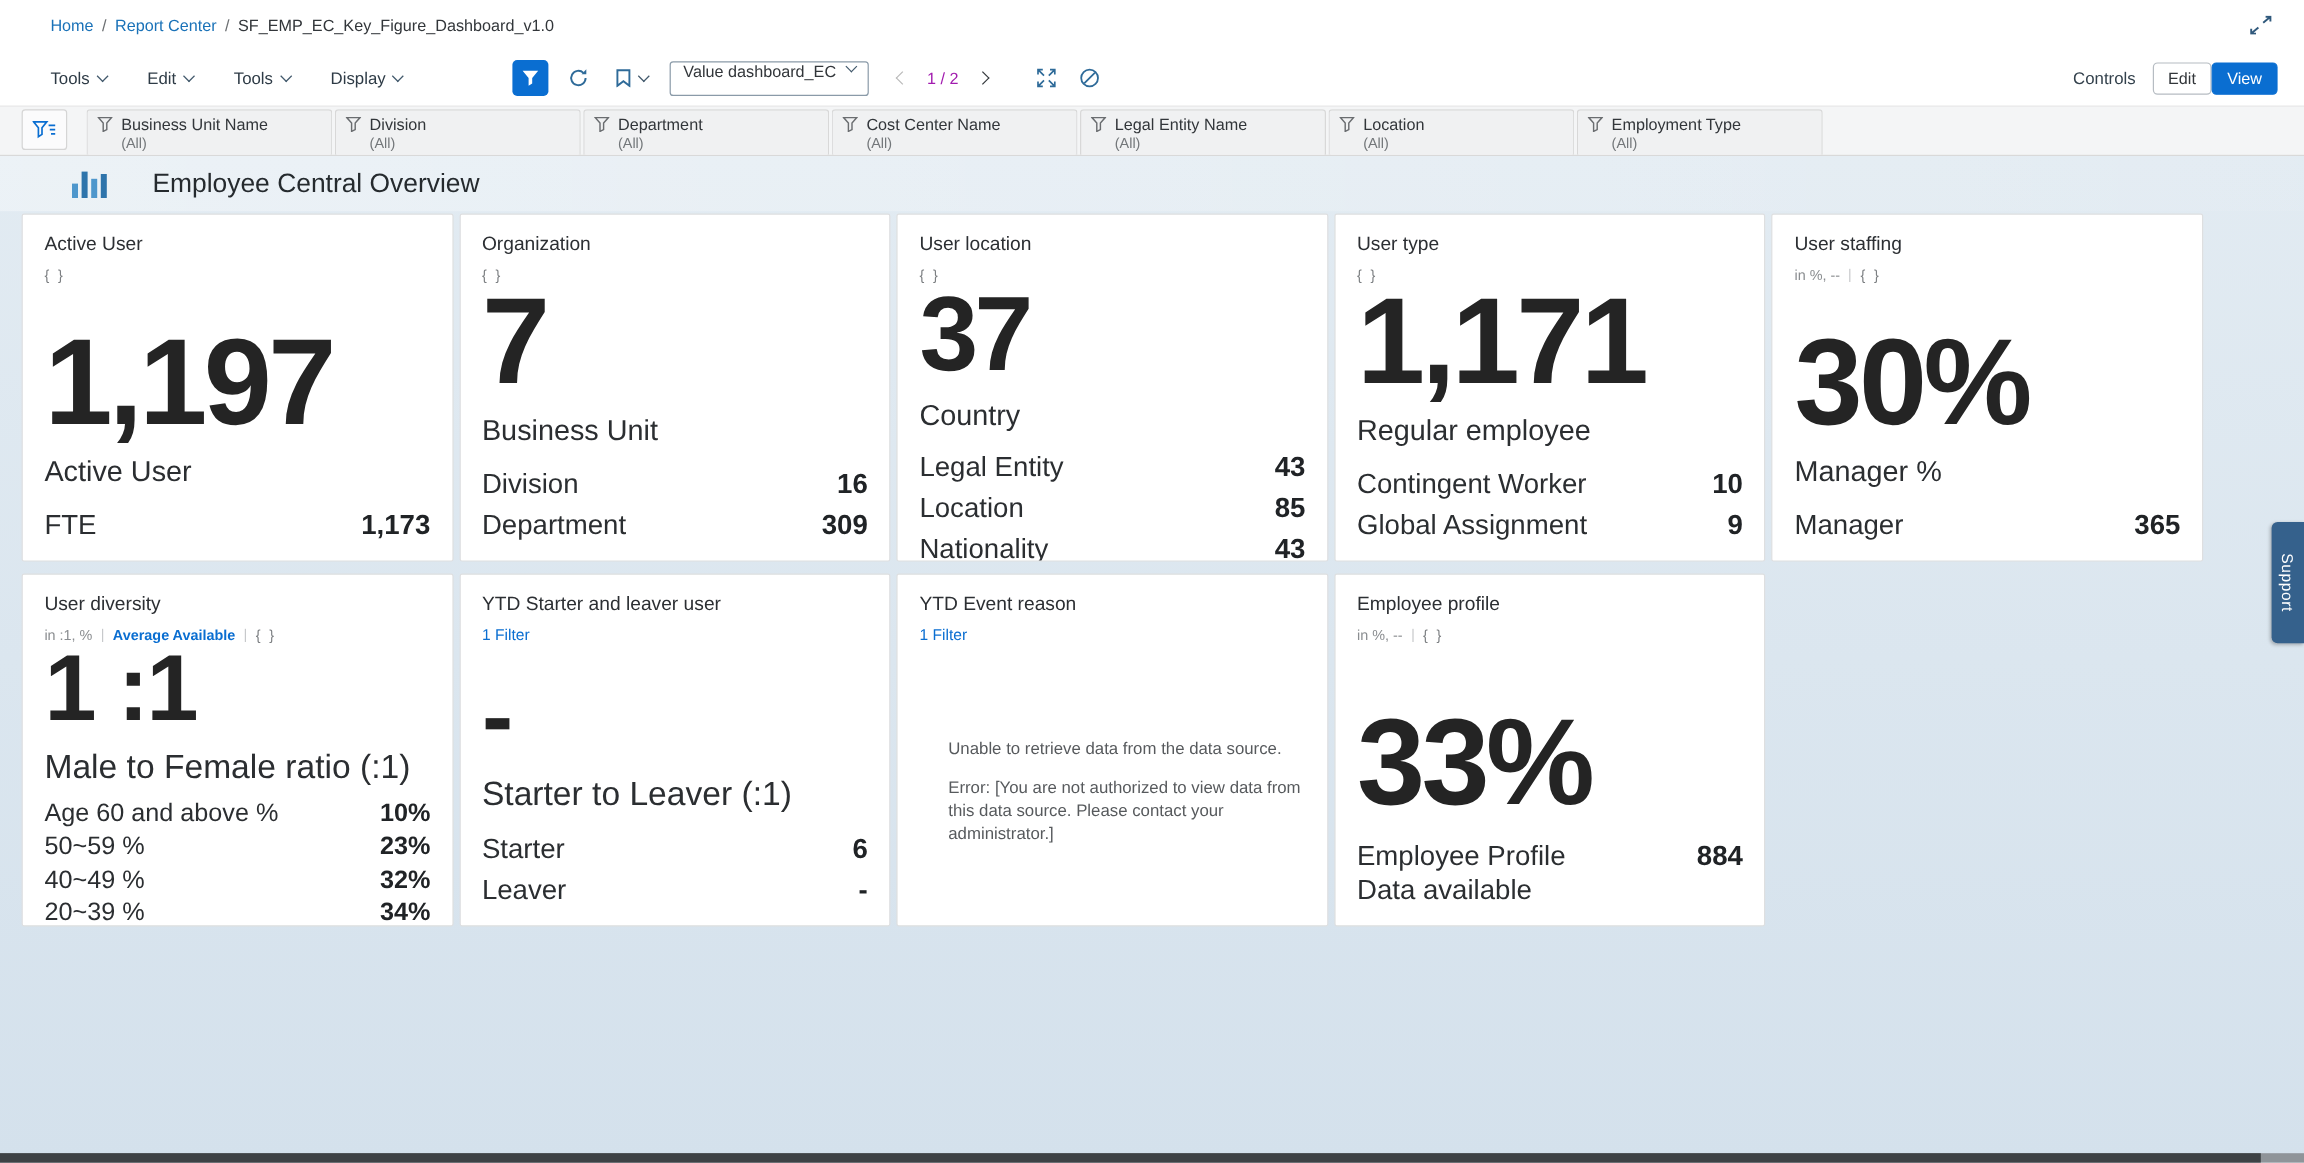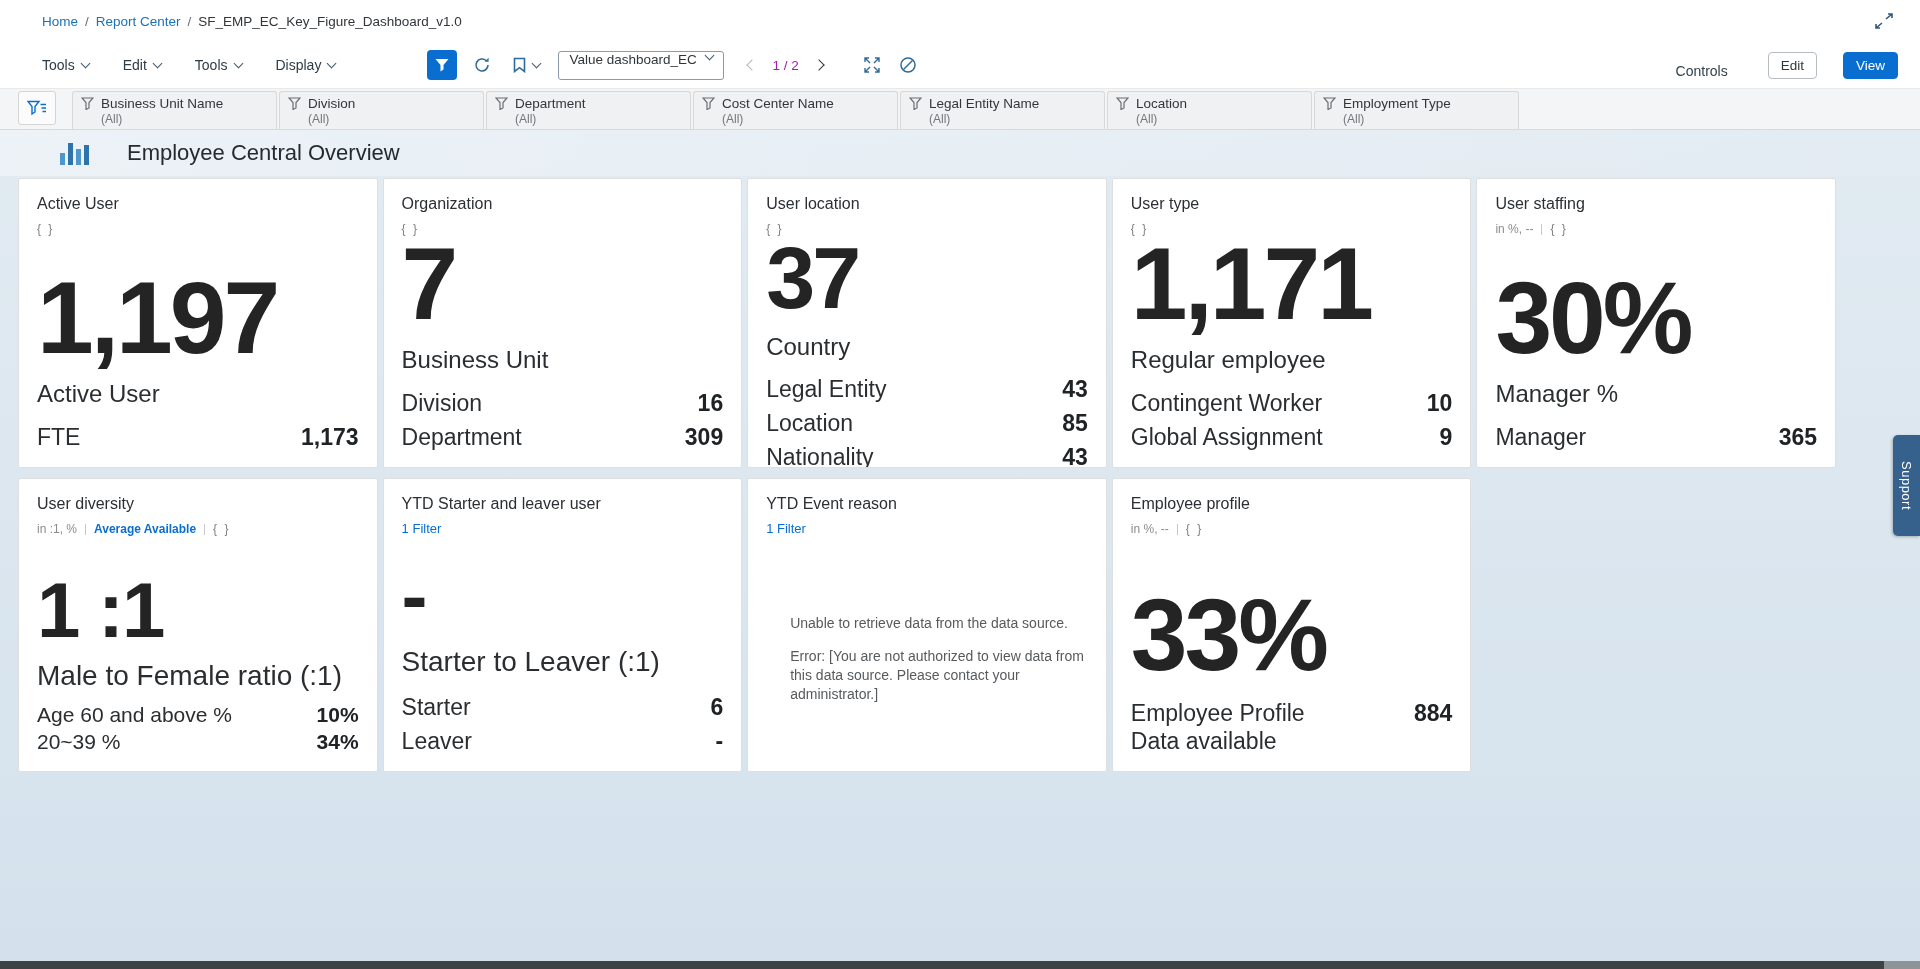--- a/index.html
+++ b/index.html
@@ -22,21 +22,21 @@
   .tb-filter { width:30px; height:30px; background:#0a6ed1; border:none; border-radius:4px; display:flex; align-items:center; justify-content:center; cursor:pointer; margin:0 12px 0 58px; }
   .tb-icon { margin-right:10px; }
   .bookmark-group { display:flex; align-items:center; margin:0 18px 0 8px; cursor:pointer; }
   .select { height:29px; min-width:166px; border:1px solid #8a9aa8; border-radius:3px; background:#fff; display:flex; align-items:flex-start; justify-content:space-between; padding:0 10px; font-size:13.5px; color:#32363a; margin-right:24px; cursor:pointer; }
   .pager { display:flex; align-items:center; gap:16px; margin-right:36px; }
   .pchev { display:inline-block; width:8px; height:8px; border-right:1.8px solid #32363a; border-bottom:1.8px solid #32363a; cursor:pointer; }
   .pchev.left { transform:rotate(135deg); }
   .pchev.right { transform:rotate(-45deg); }
   .pchev.disabled { border-color:#b9b9b9; cursor:default; }
   .pg-text { font-size:13.5px; color:#a21caf; }
-  .tb-right { margin-left:auto; display:flex; align-items:flex-end; gap:26px; }
+  .tb-right { margin-left:auto; display:flex; align-items:center; gap:0; }
   .controls-btn { font-size:14px; color:#33414c; cursor:pointer; margin-right:14px; }
   .btn { height:27px; padding:0 12px; font-size:13.5px; border-radius:4px; cursor:pointer; font-family:inherit; }
   .btn-plain { background:#fff; border:1px solid #b6bcc2; color:#32363a; }
   .btn-primary { background:#0a6ed1; border:1px solid #0a6ed1; color:#fff; }
 
   
   .filterbar { height:42px; background:#f4f5f6; border-top:1px solid #e9e9e9; border-bottom:1px solid #d9d9d9; display:flex; align-items:flex-end; padding:0 0 0 18px; }
   .filter-toggle { width:38px; height:34px; margin:0 16px 3px 0; border:1px solid #d5d5d5; border-radius:3px; background:#fbfbfc; display:flex; align-items:center; justify-content:center; cursor:pointer; align-self:center; }
   .chip { width:205px; height:38px; background:#f0f1f2; border:1px solid #d8d8d8; border-bottom:none; border-radius:3px 3px 0 0; margin-right:2px; padding:4px 8px 0 8px; display:flex; gap:7px; cursor:pointer; }
   .chip-icon { flex:none; margin-top:1px; }
@@ -371,20 +371,28 @@
         </div>
         <div class="spacer"></div>
         <div class="kpi kpi-md">1 :1</div>
         <div class="kpi-label lbl-sm">Male to Female ratio (:1)</div>
         <div class="rows rows-sm">
           <div class="row">
             <span class="lbl">Age 60 and above %</span>
             <span class="val">10%</span>
           </div>
           <div class="row">
+            <span class="lbl">50~59 %</span>
+            <span class="val">23%</span>
+          </div>
+          <div class="row">
+            <span class="lbl">40~49 %</span>
+            <span class="val">32%</span>
+          </div>
+          <div class="row">
             <span class="lbl">20~39 %</span>
             <span class="val">34%</span>
           </div>
         </div>
       </div>
 
       <div class="tile">
         <div class="tile-title">YTD Starter and leaver user</div>
         <div class="filter-link">1 Filter</div>
         <div class="spacer"></div>

